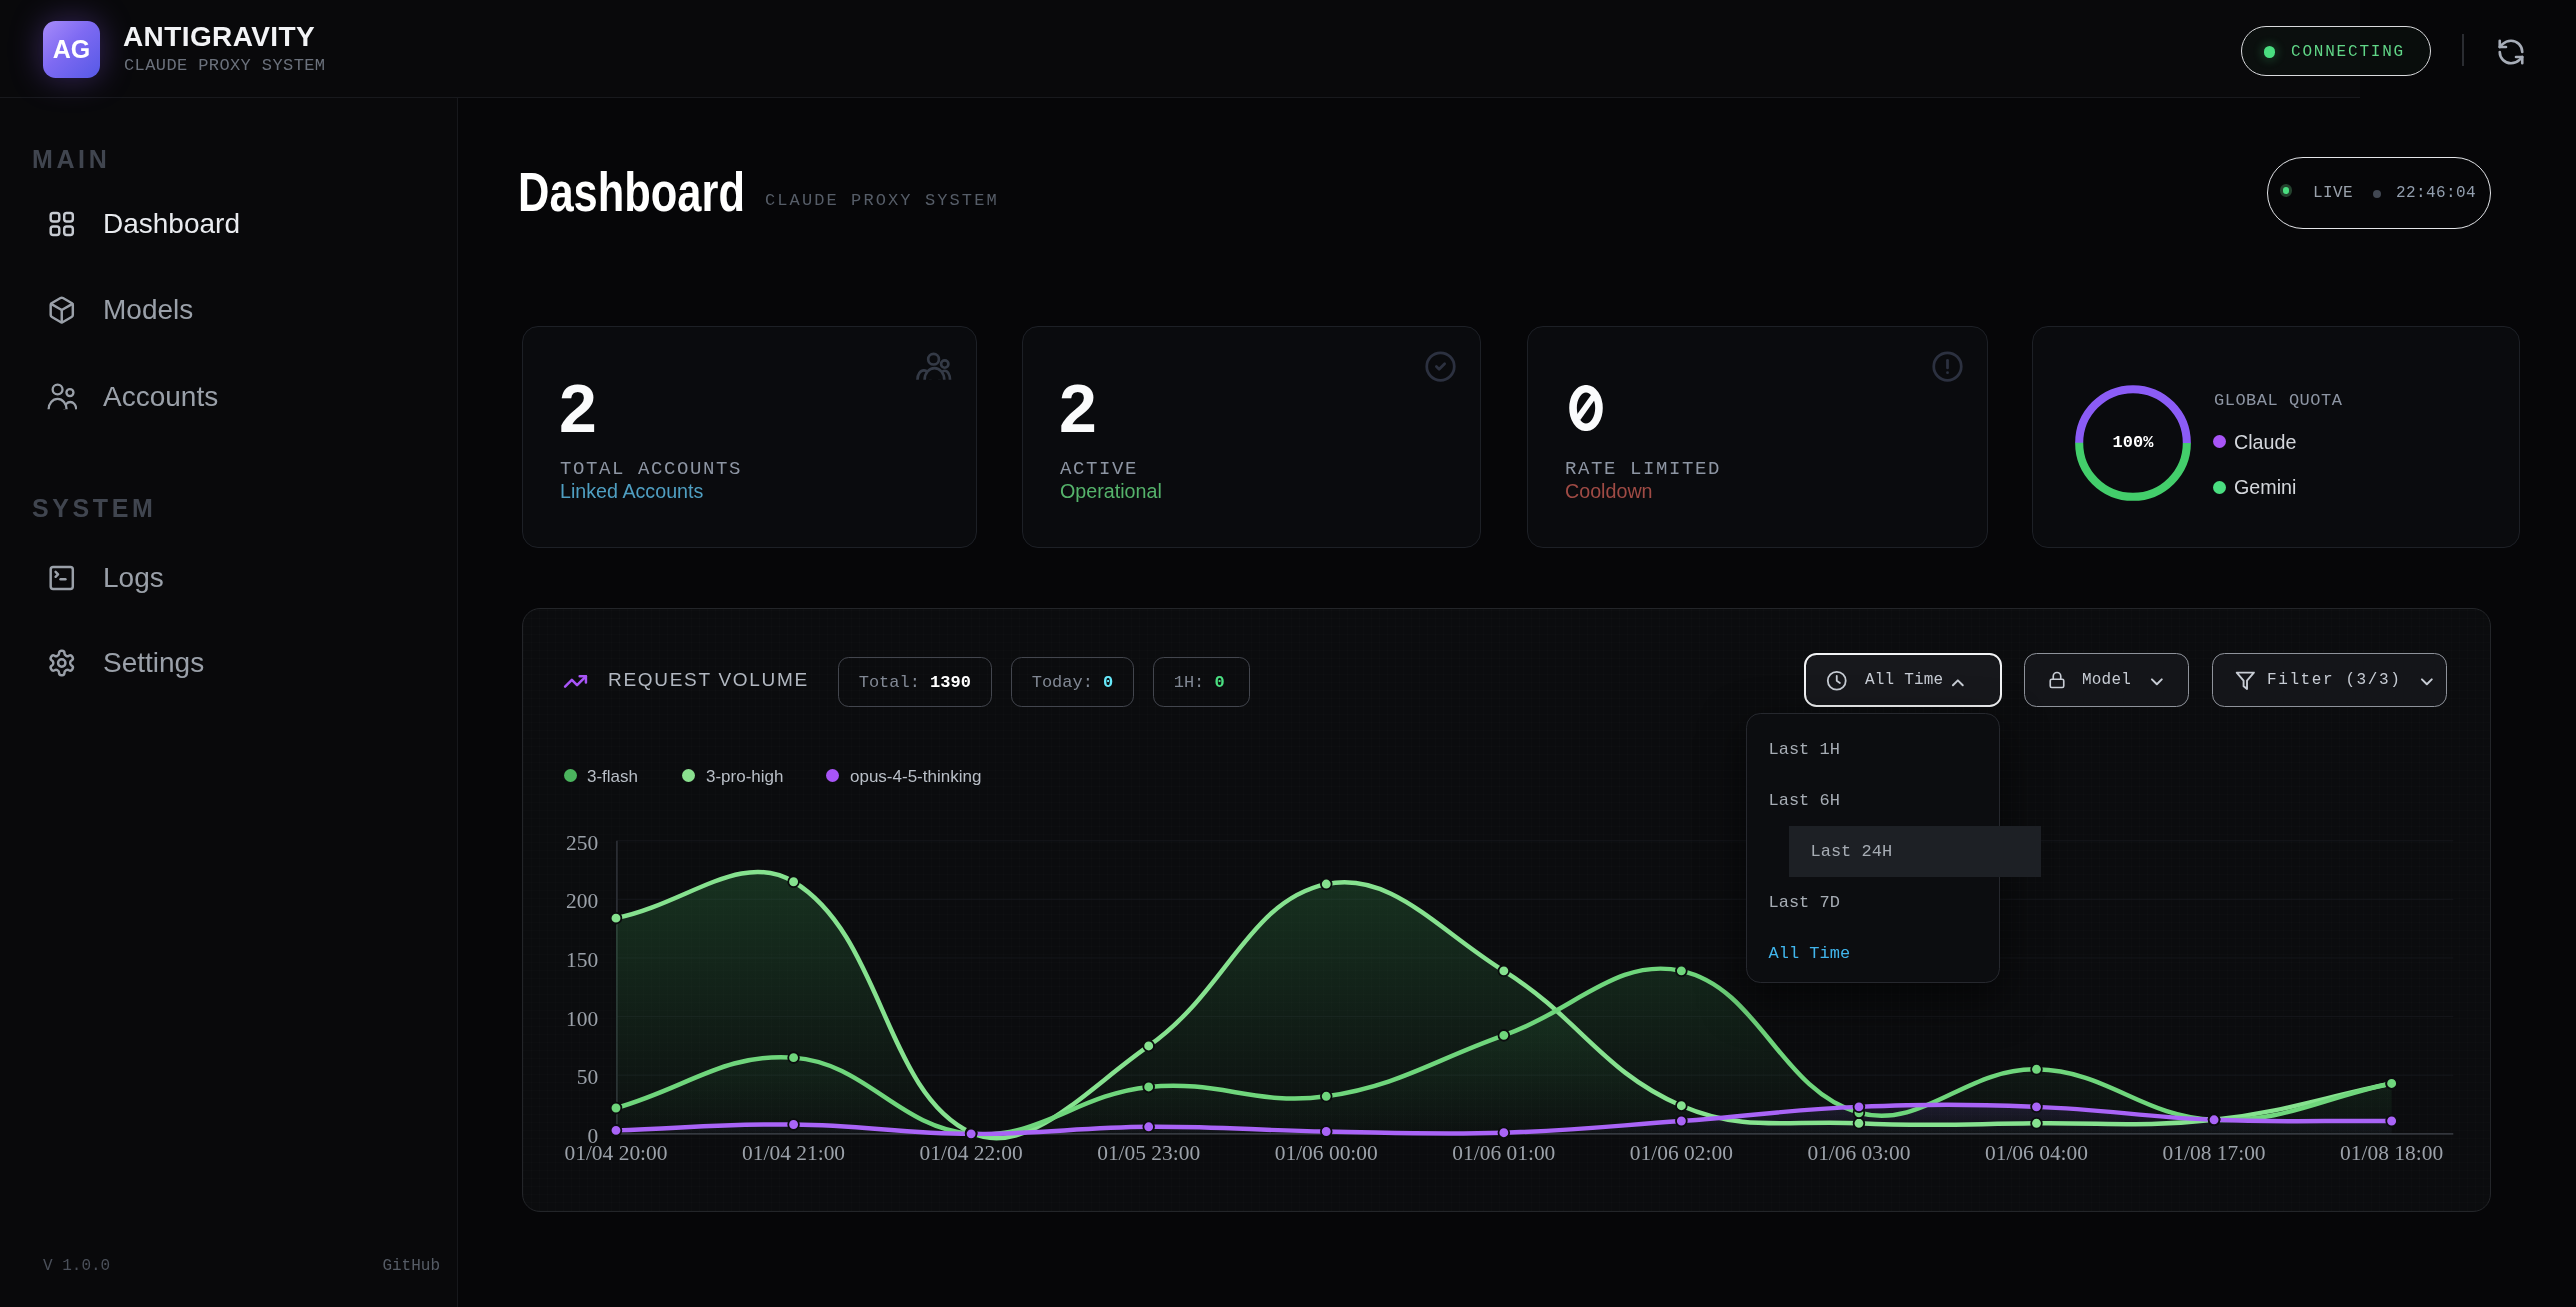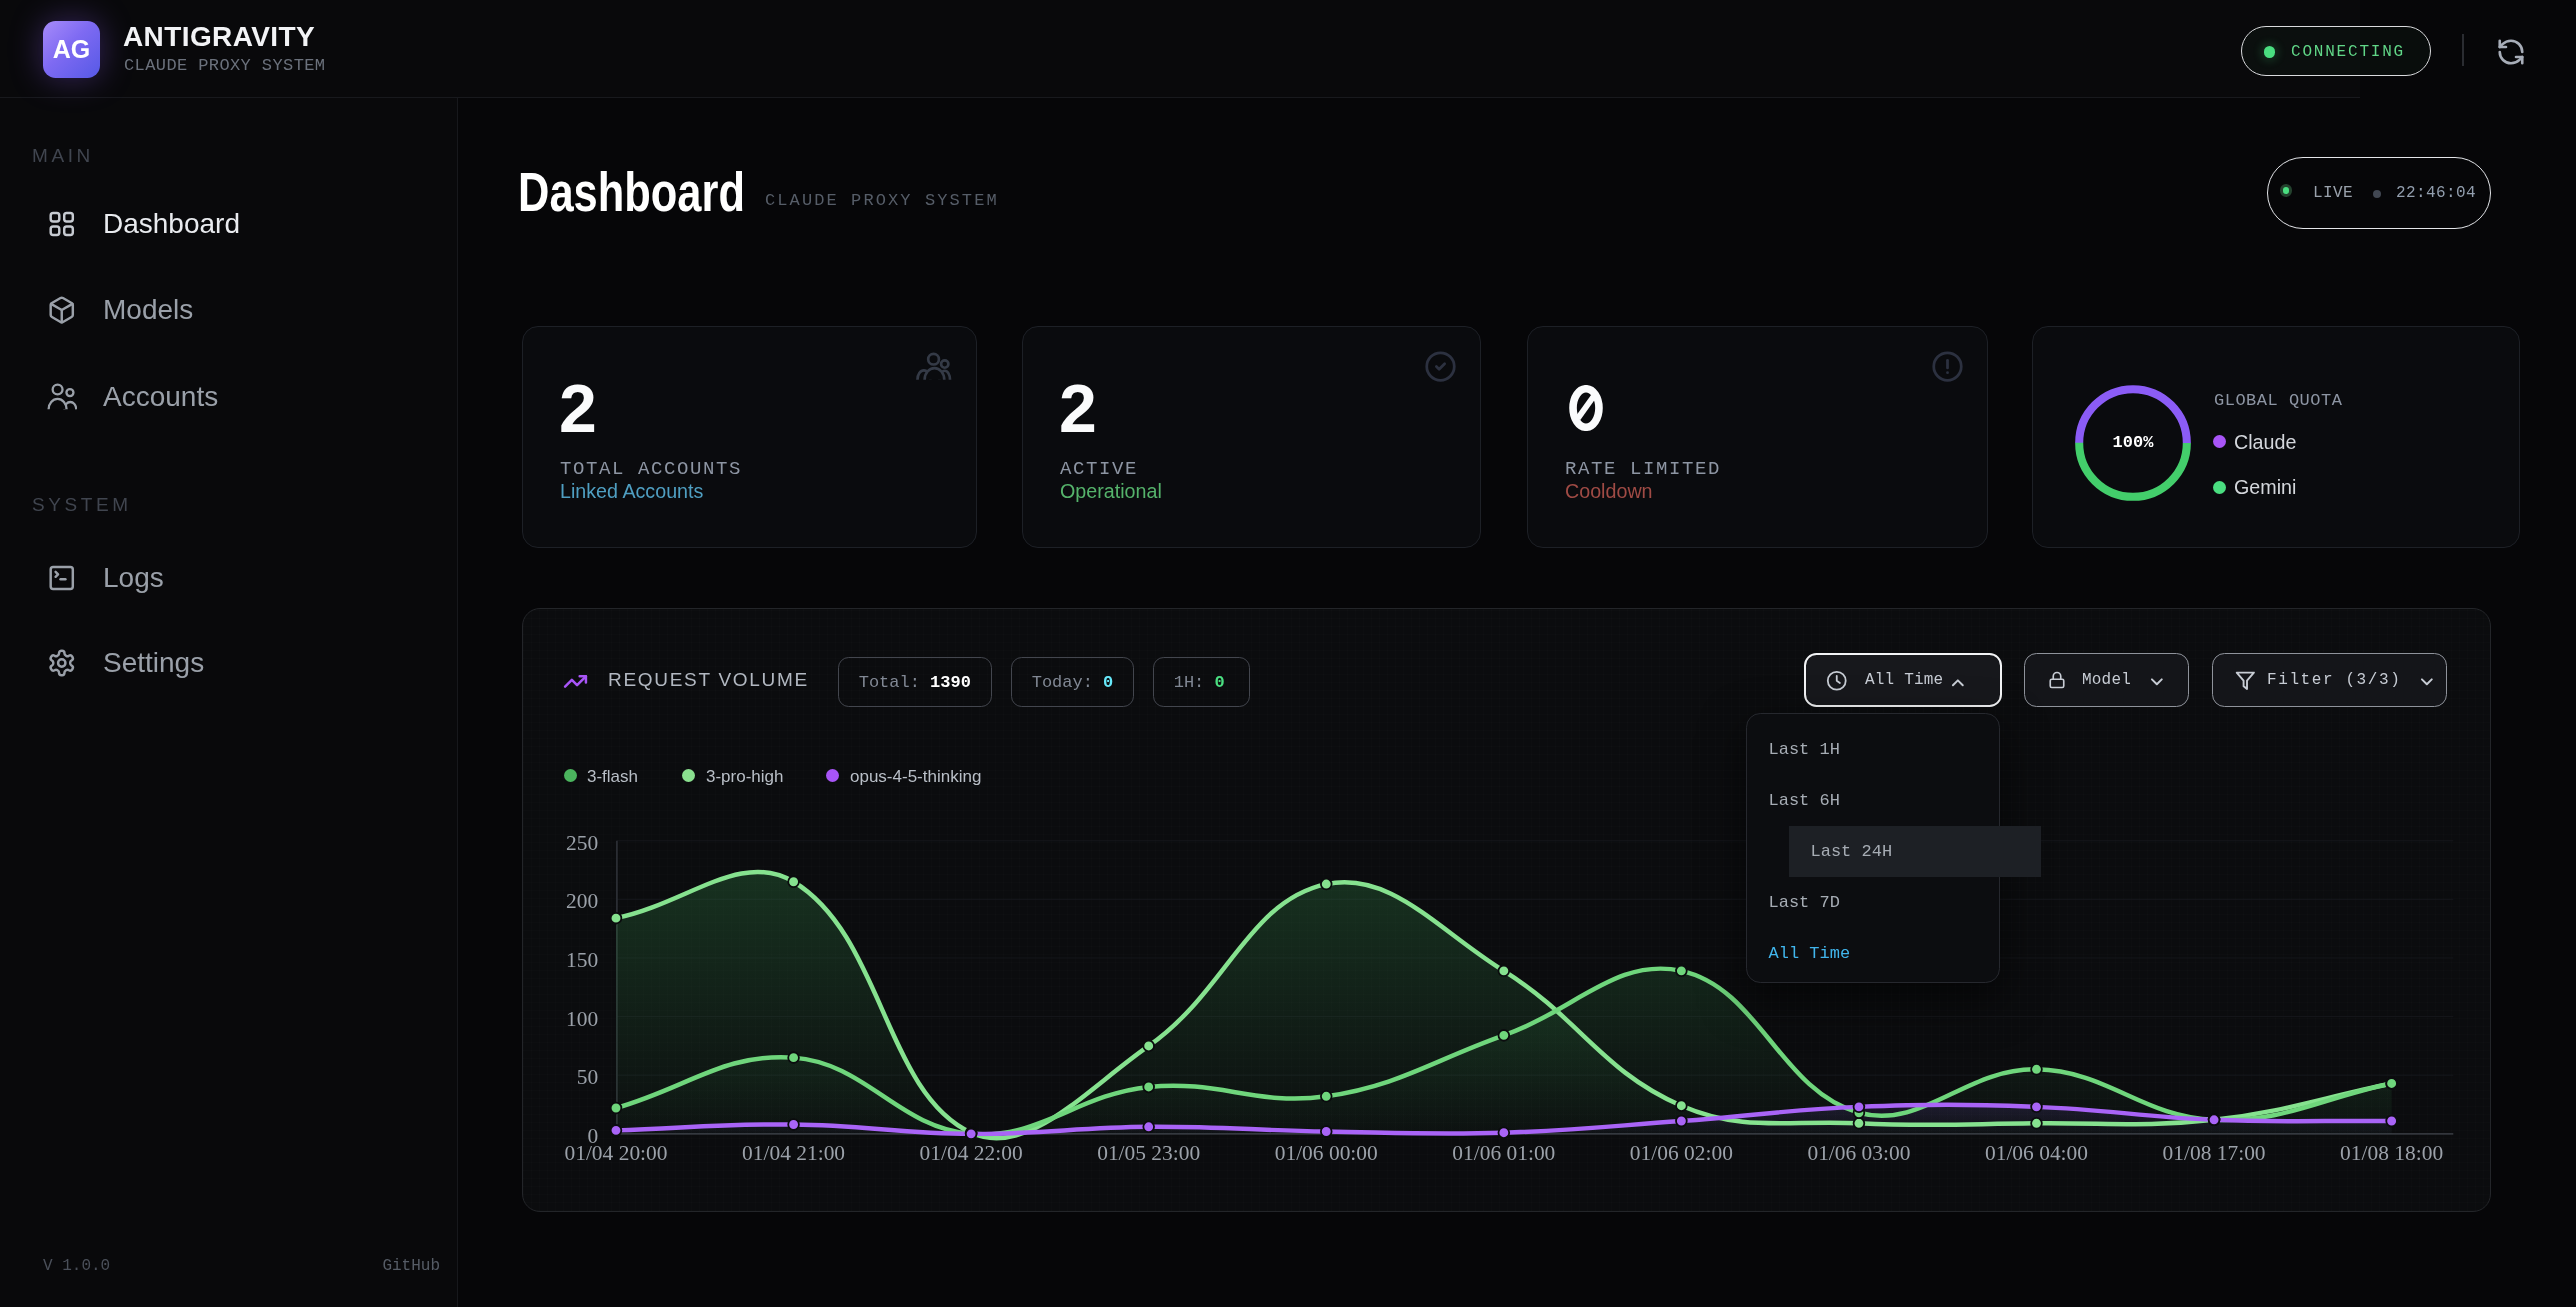--- a/index.html
+++ b/index.html
@@ -21,21 +21,21 @@
   #connpill { position:absolute; left:2241px; top:26px; width:190px; height:50px; border:1.8px solid #d9dadd;
     border-radius:25px; background:rgba(18,30,23,.30); }
   #conndot { position:absolute; left:21.5px; top:19px; width:11.6px; height:11.6px; border-radius:50%;
     background:#4ade80; box-shadow:0 0 9px 3.6px rgba(74,222,128,.16); }
   #conntext { position:absolute; left:49px; top:16px; color:#61d788; font-size:16px; letter-spacing:1.8px; }
   #topsep { position:absolute; left:2462px; top:34px; width:1.8px; height:32px; background:#2a2c31; }
 
   
   #sidebar { position:absolute; left:0; top:98px; width:458px; height:1209px;
     background:#09090b; border-right:1.8px solid #17181c; }
-  .navlabel { position:absolute; left:32px; color:#40454f; font-size:19px; font-weight:normal; letter-spacing:3.6px; }
+  .navlabel { position:absolute; left:32px; color:#40454f; font-size:25px; font-weight:bold; letter-spacing:3.6px; }
   .navitem { position:absolute; left:0; width:458px; height:57px; }
   .navitem .ic { position:absolute; left:47px; top:50%; transform:translateY(-50%); }
   .navitem .tx { position:absolute; left:103px; top:50%; transform:translateY(-50%); font-size:28px; color:#9aa0a9; }
   .navitem.active .tx { color:#e9ebef; }
   #sbfoot1 { position:absolute; left:43px; top:1159px; color:#4a4f59; font-size:16px; }
   #sbfoot2 { position:absolute; right:17px; top:1159px; color:#565c66; font-size:16px; }
 
   
   #h1 { position:absolute; left:518px; top:160px; color:#ffffff; font-size:55px; font-weight:bold; transform:scaleX(0.79); transform-origin:0 0; }
   #h1sub { position:absolute; left:765px; top:191px; color:#565d68; font-size:17px; letter-spacing:2.1px; }

